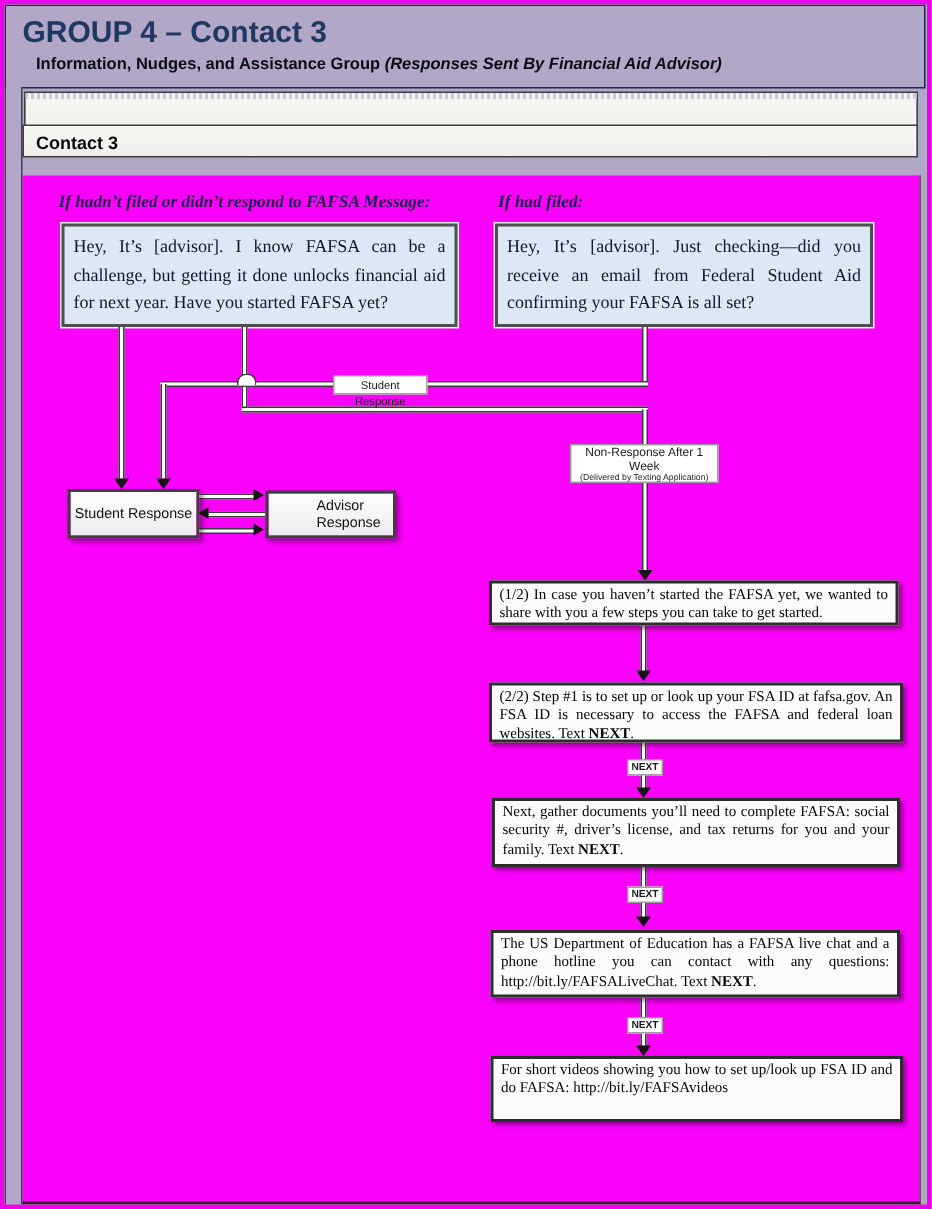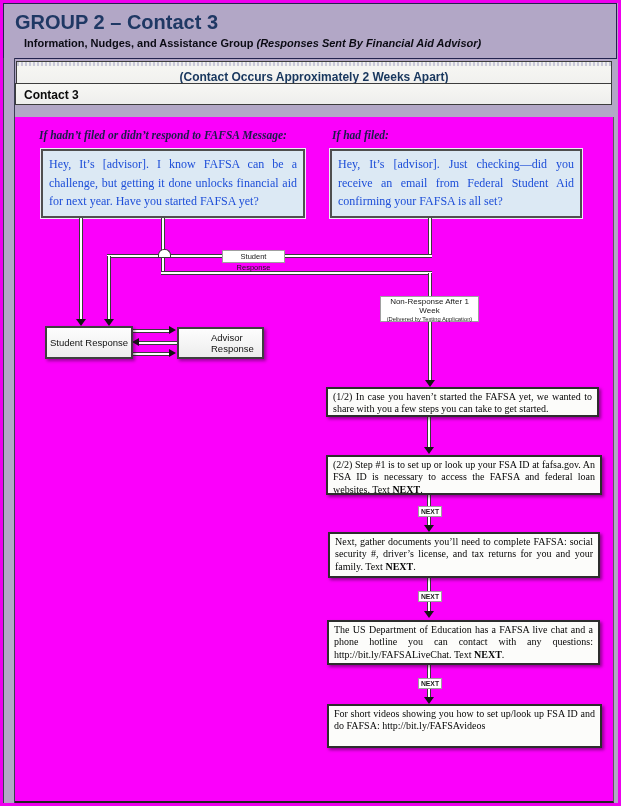--- a/index.html
+++ b/index.html
@@ -36,21 +36,21 @@
     background:#fb00fb;border-right:1px solid #5a5a5a;border-bottom:2px solid #242424;
     box-sizing:border-box;}
   
   .branch-head{position:absolute;top:12px;font-family:"Liberation Serif",serif;
     font-style:italic;font-weight:bold;font-size:11.5px;color:#1b1b4a;text-align:center;}
   #head-left{left:24px;}
   #head-right{left:317px;}
   
   .msgbox{position:absolute;background:#dce9f4;border:2px solid #4f4f4f;
     box-shadow:0 0 0 1px #ececf4;box-sizing:border-box;
-    font-family:"Liberation Serif",serif;font-size:12px;color:#1d4ed8;
+    font-family:"Liberation Serif",serif;font-size:12px;color:#0f172a;
     line-height:1.55;padding:4px 6px;text-align:justify;}
   #msg-left{left:26px;top:32px;width:264px;height:69px;}
   #msg-right{left:315px;top:32px;width:252px;height:69px;}
   
   .pipe-v{position:absolute;width:2px;background:#ffffff;
     border-left:1px solid #3b3b3b;border-right:1px solid #3b3b3b;}
   .pipe-h{position:absolute;height:2px;background:#ffffff;
     border-top:1px solid #3b3b3b;border-bottom:1px solid #3b3b3b;}
   .arr-down{position:absolute;width:0;height:0;
     border-left:5px solid transparent;border-right:5px solid transparent;
@@ -93,31 +93,30 @@
   #seq2{left:313px;top:415px;width:272px;height:46px;}
   #seq3{left:312px;top:503px;width:273px;height:45px;}
   #seq4{left:312px;top:587px;width:275px;height:44px;}
 </style>
 </head>
 <body>
 
 <div id="canvas">
 
   <div id="hdr">
-    <div id="hdr-title">GROUP 2 – Contact 3</div>
+    <div id="hdr-title">GROUP 4 – Contact 3</div>
     <div id="hdr-sub">
       <span>Information, Nudges, and Assistance Group </span><span class="it">(Responses Sent By Financial Aid Advisor)</span>
     </div>
   </div>
 
   <div id="left-strip"></div>
 
   <div class="bar" id="bar-timing">
     <div class="hatch"></div>
-    <div class="txt">(Contact Occurs Approximately 2 Weeks Apart)</div>
   </div>
 
   <div class="bar" id="bar-contact">
     <div class="txt">Contact 3</div>
   </div>
 
   <div id="panel">
 
     <div class="branch-head" id="head-left">If hadn’t filed or didn’t respond to FAFSA Message:</div>
     <div class="branch-head" id="head-right">If had filed:</div>

